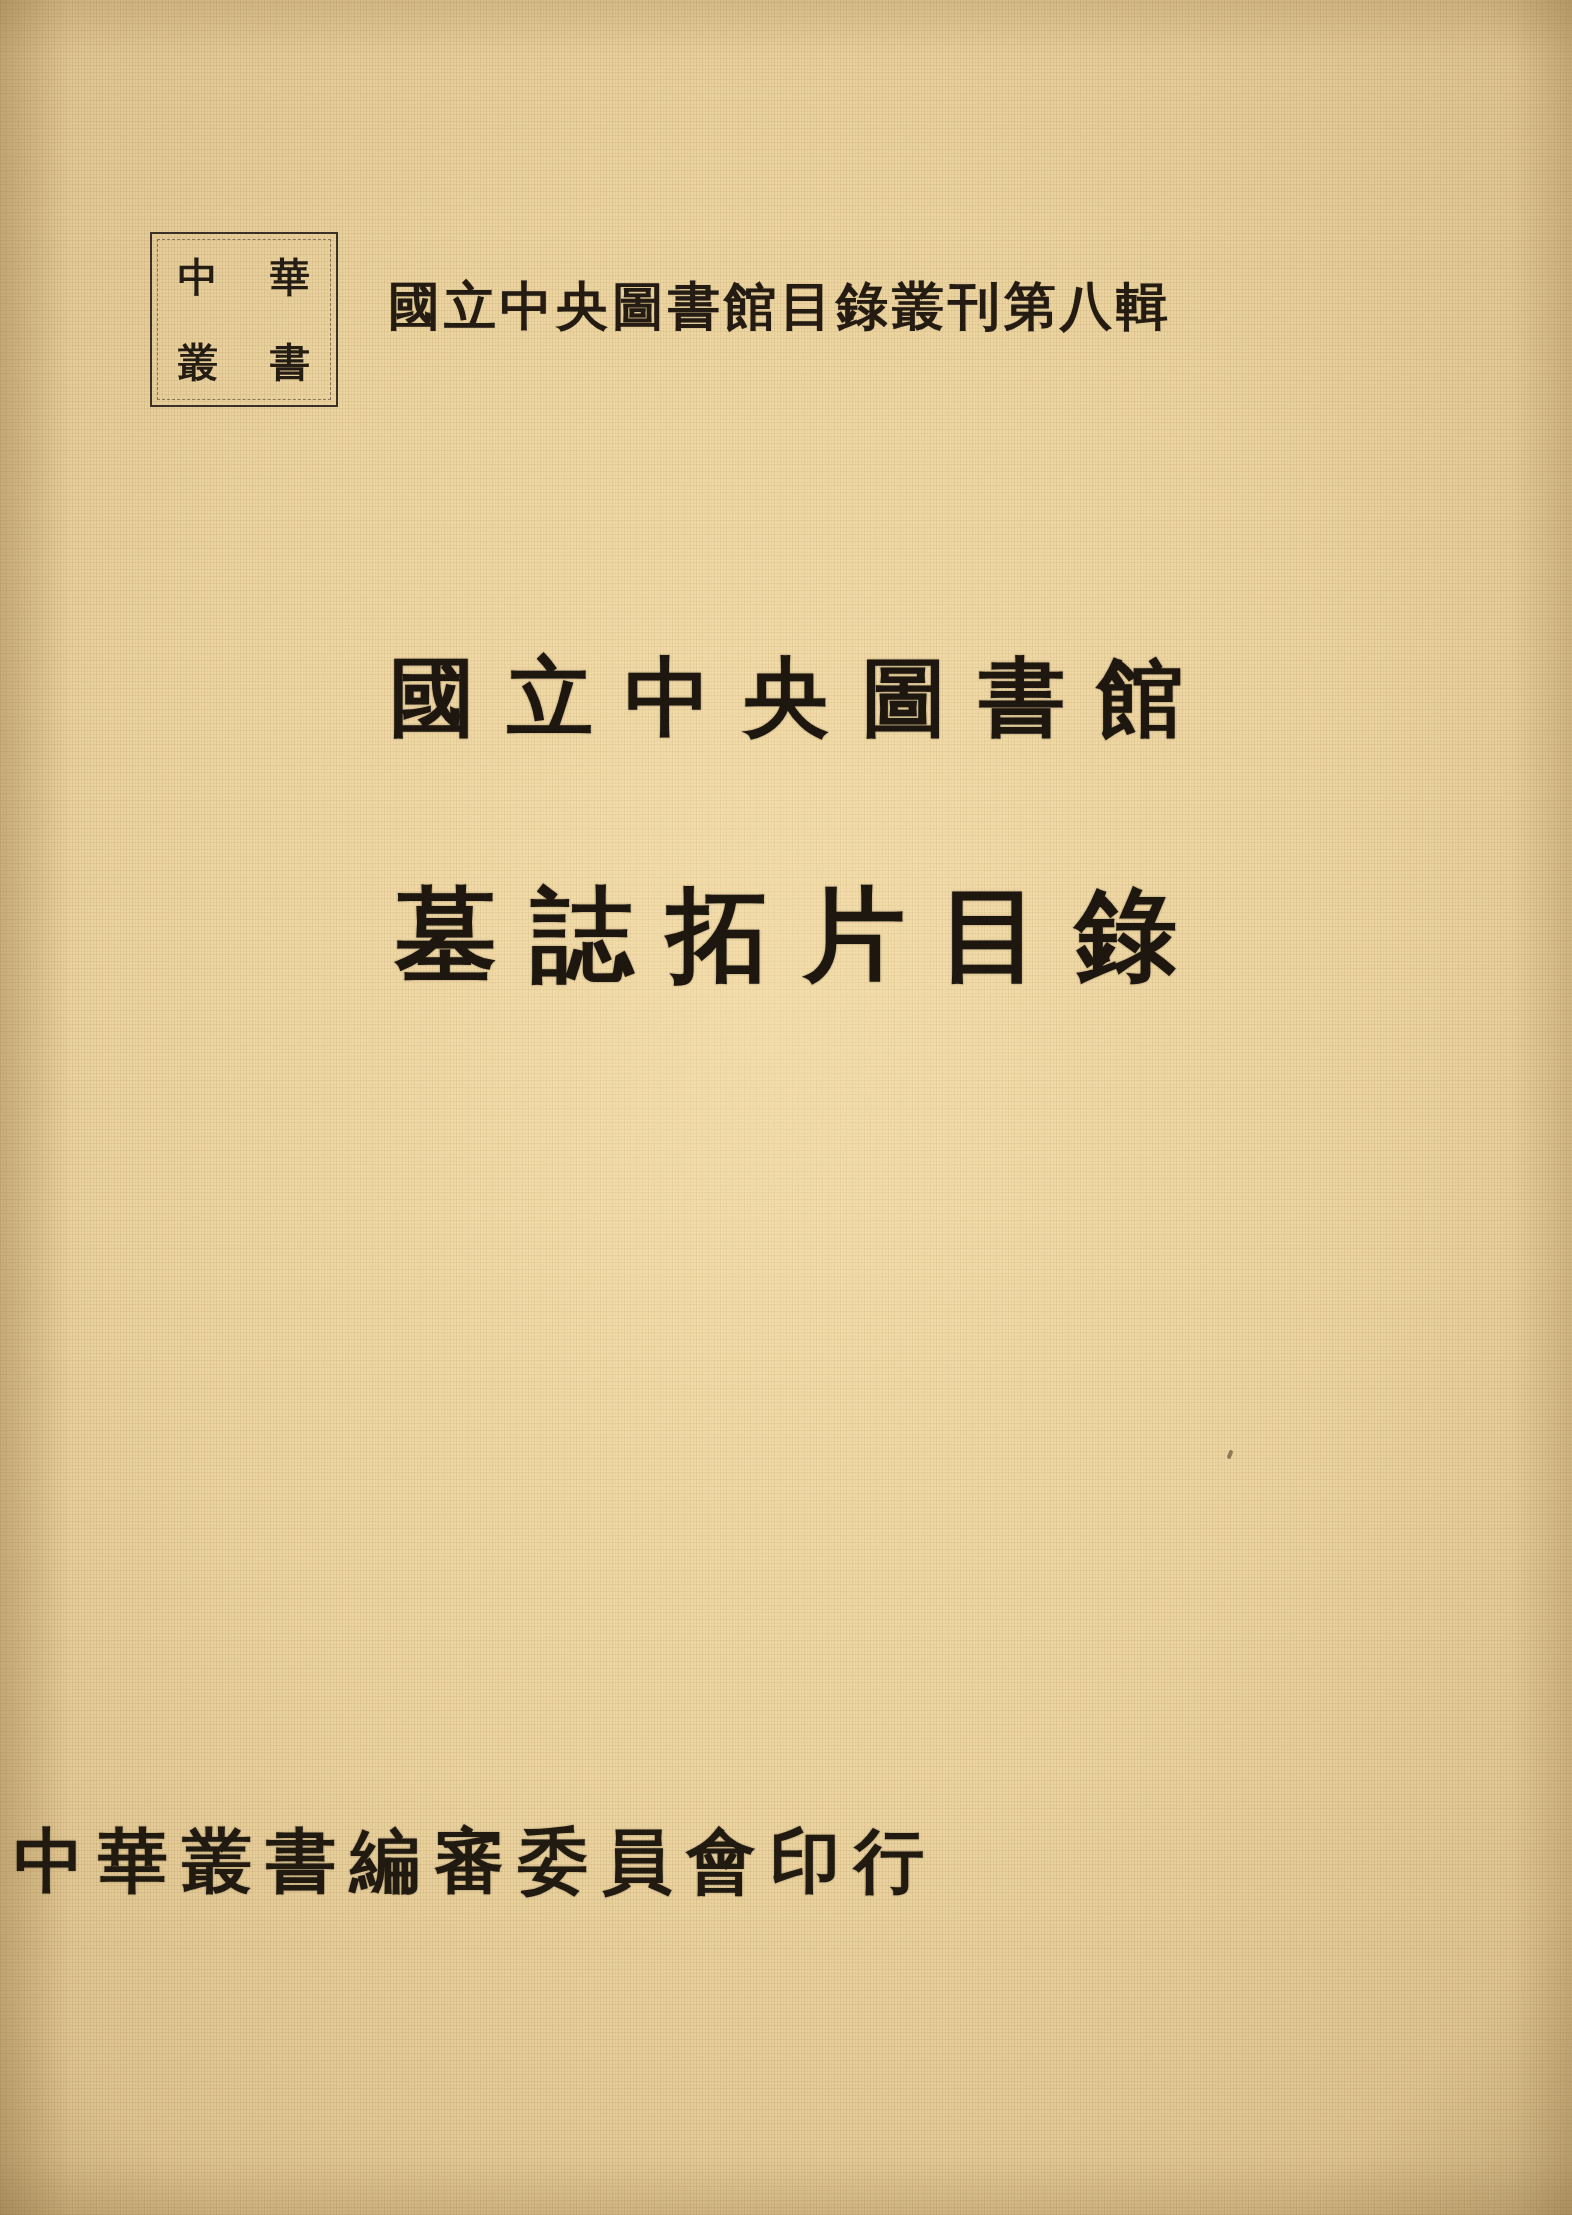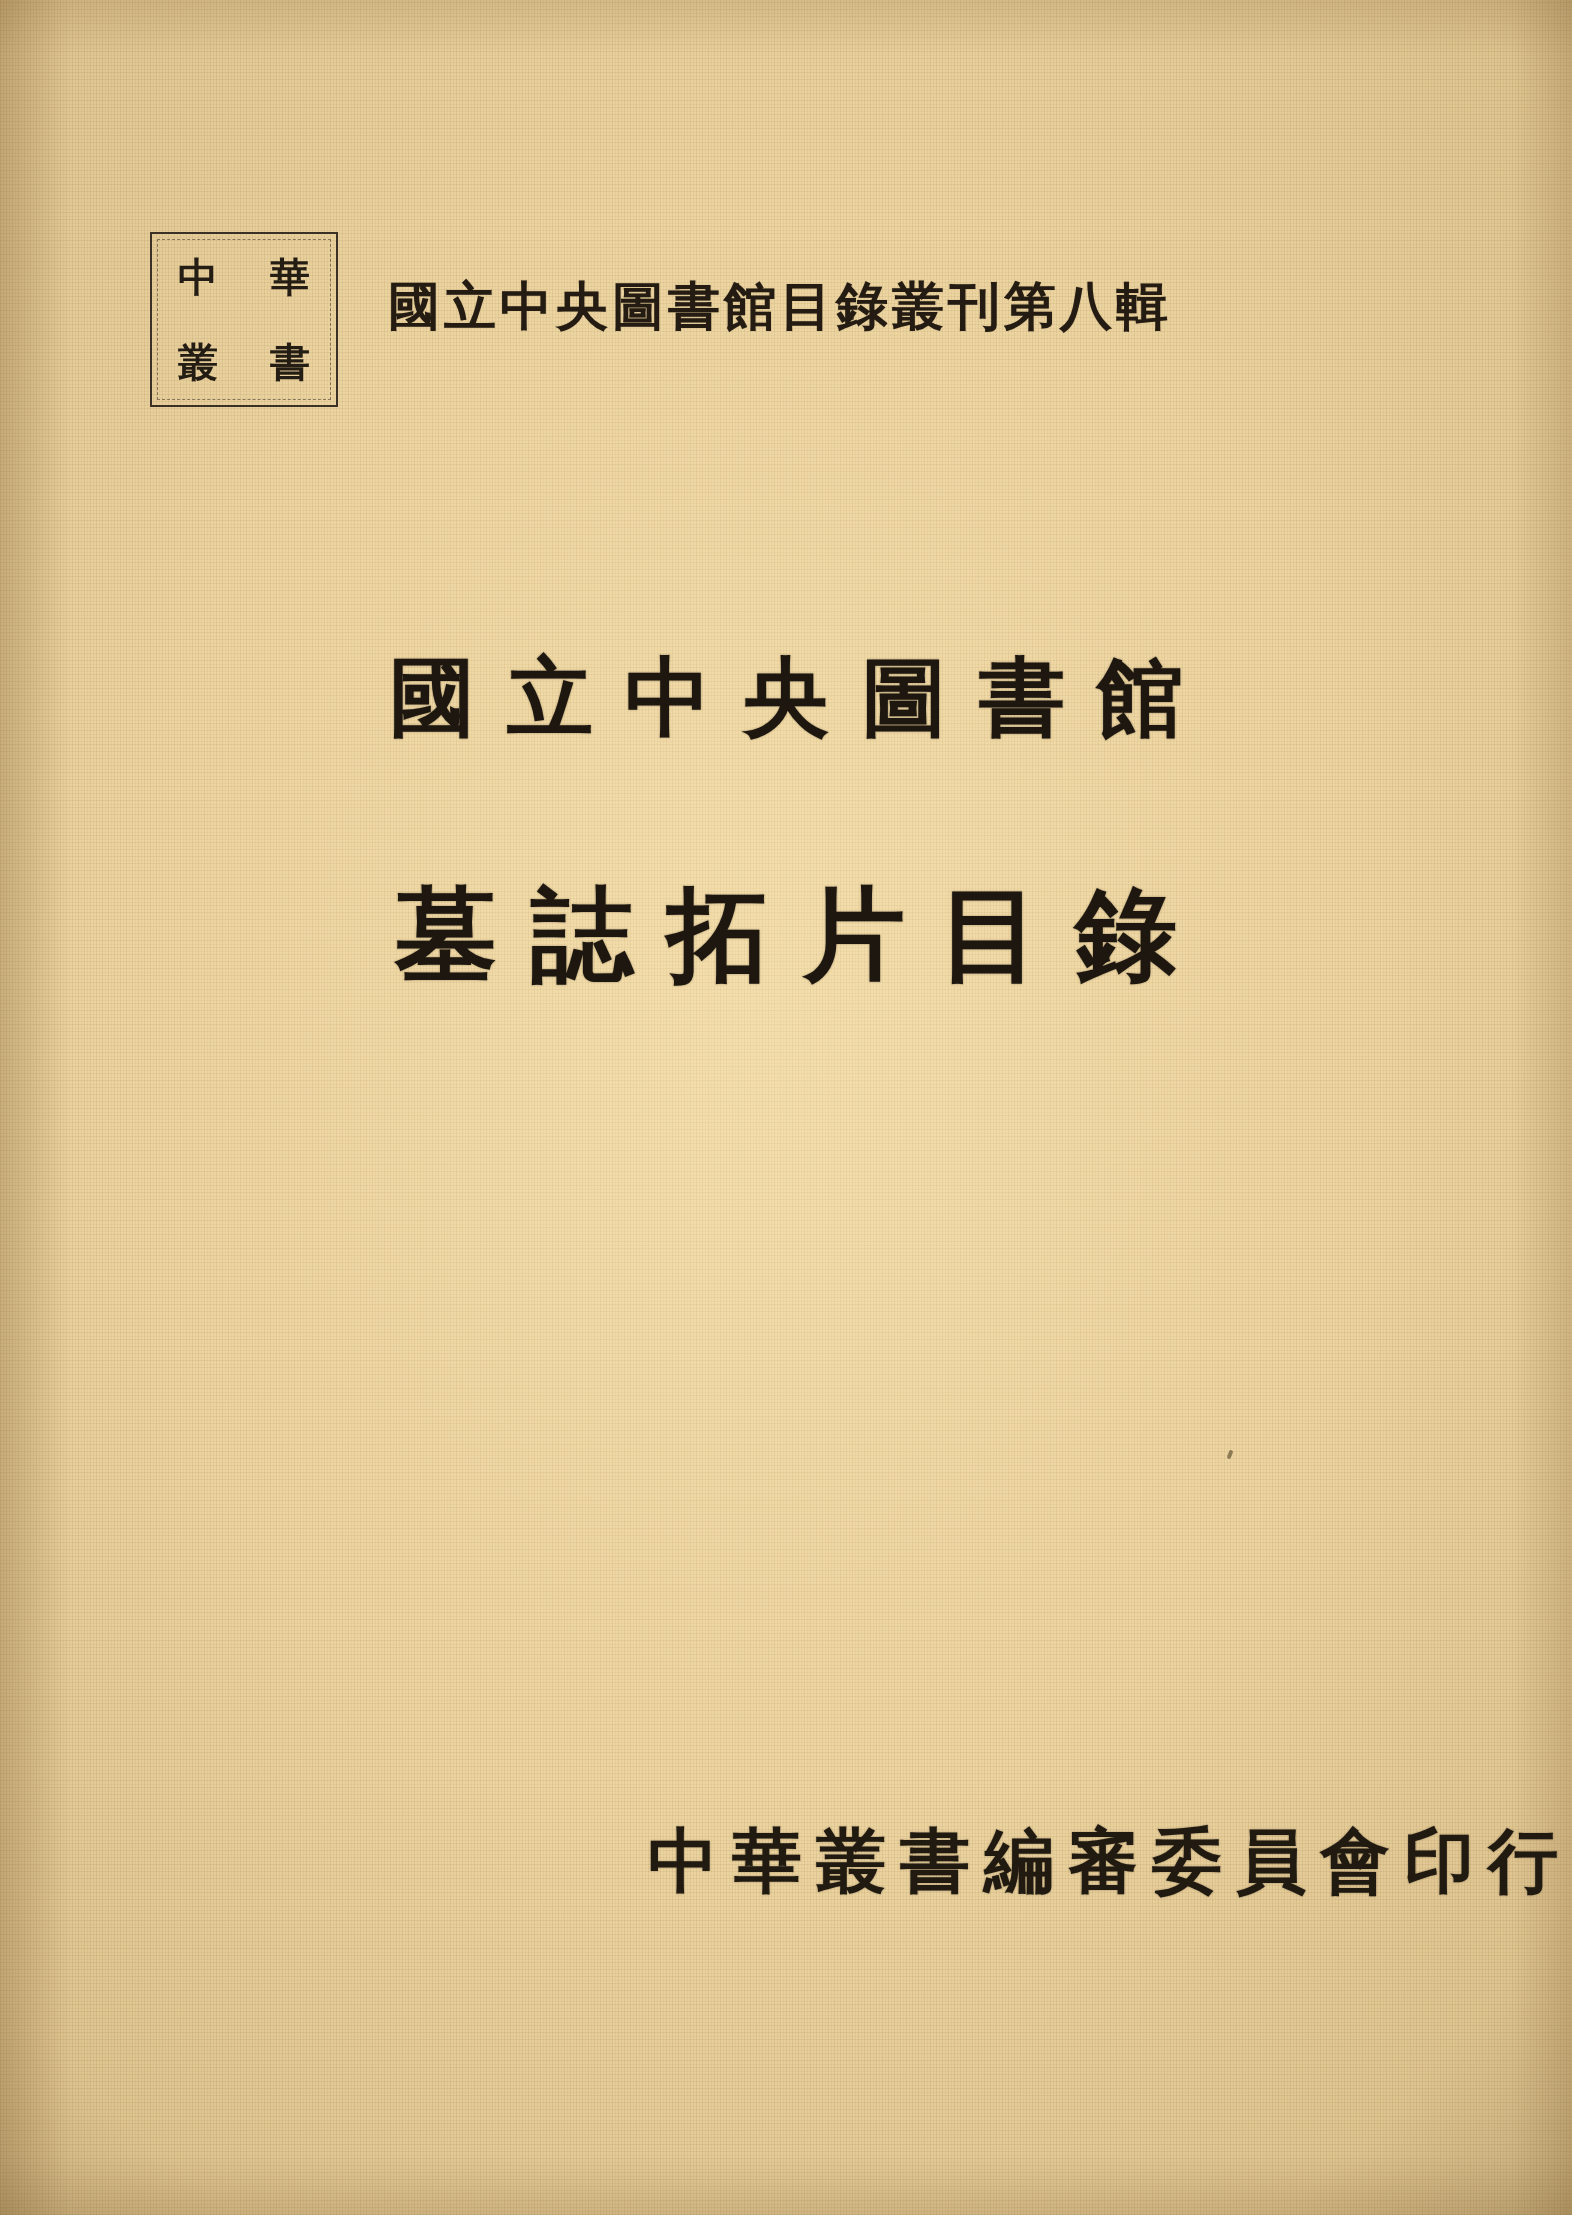--- a/index.html
+++ b/index.html
@@ -133,21 +133,21 @@
     font-size: 102px;
     letter-spacing: 34px;
     text-indent: 34px;
   }
 
   .publisher {
     position: absolute;
     left: 0;
     right: 0;
     top: 1815px;
-    text-align: right;
+    text-align: left;
     font-family: "DejaVu Serif", serif;
     font-weight: 700;
     font-size: 70px;
     letter-spacing: 14px;
     text-indent: 14px;
     color: #201a11;
     white-space: nowrap;
     text-shadow: 0 0 2px rgba(35,26,14,0.4);
   }
 

